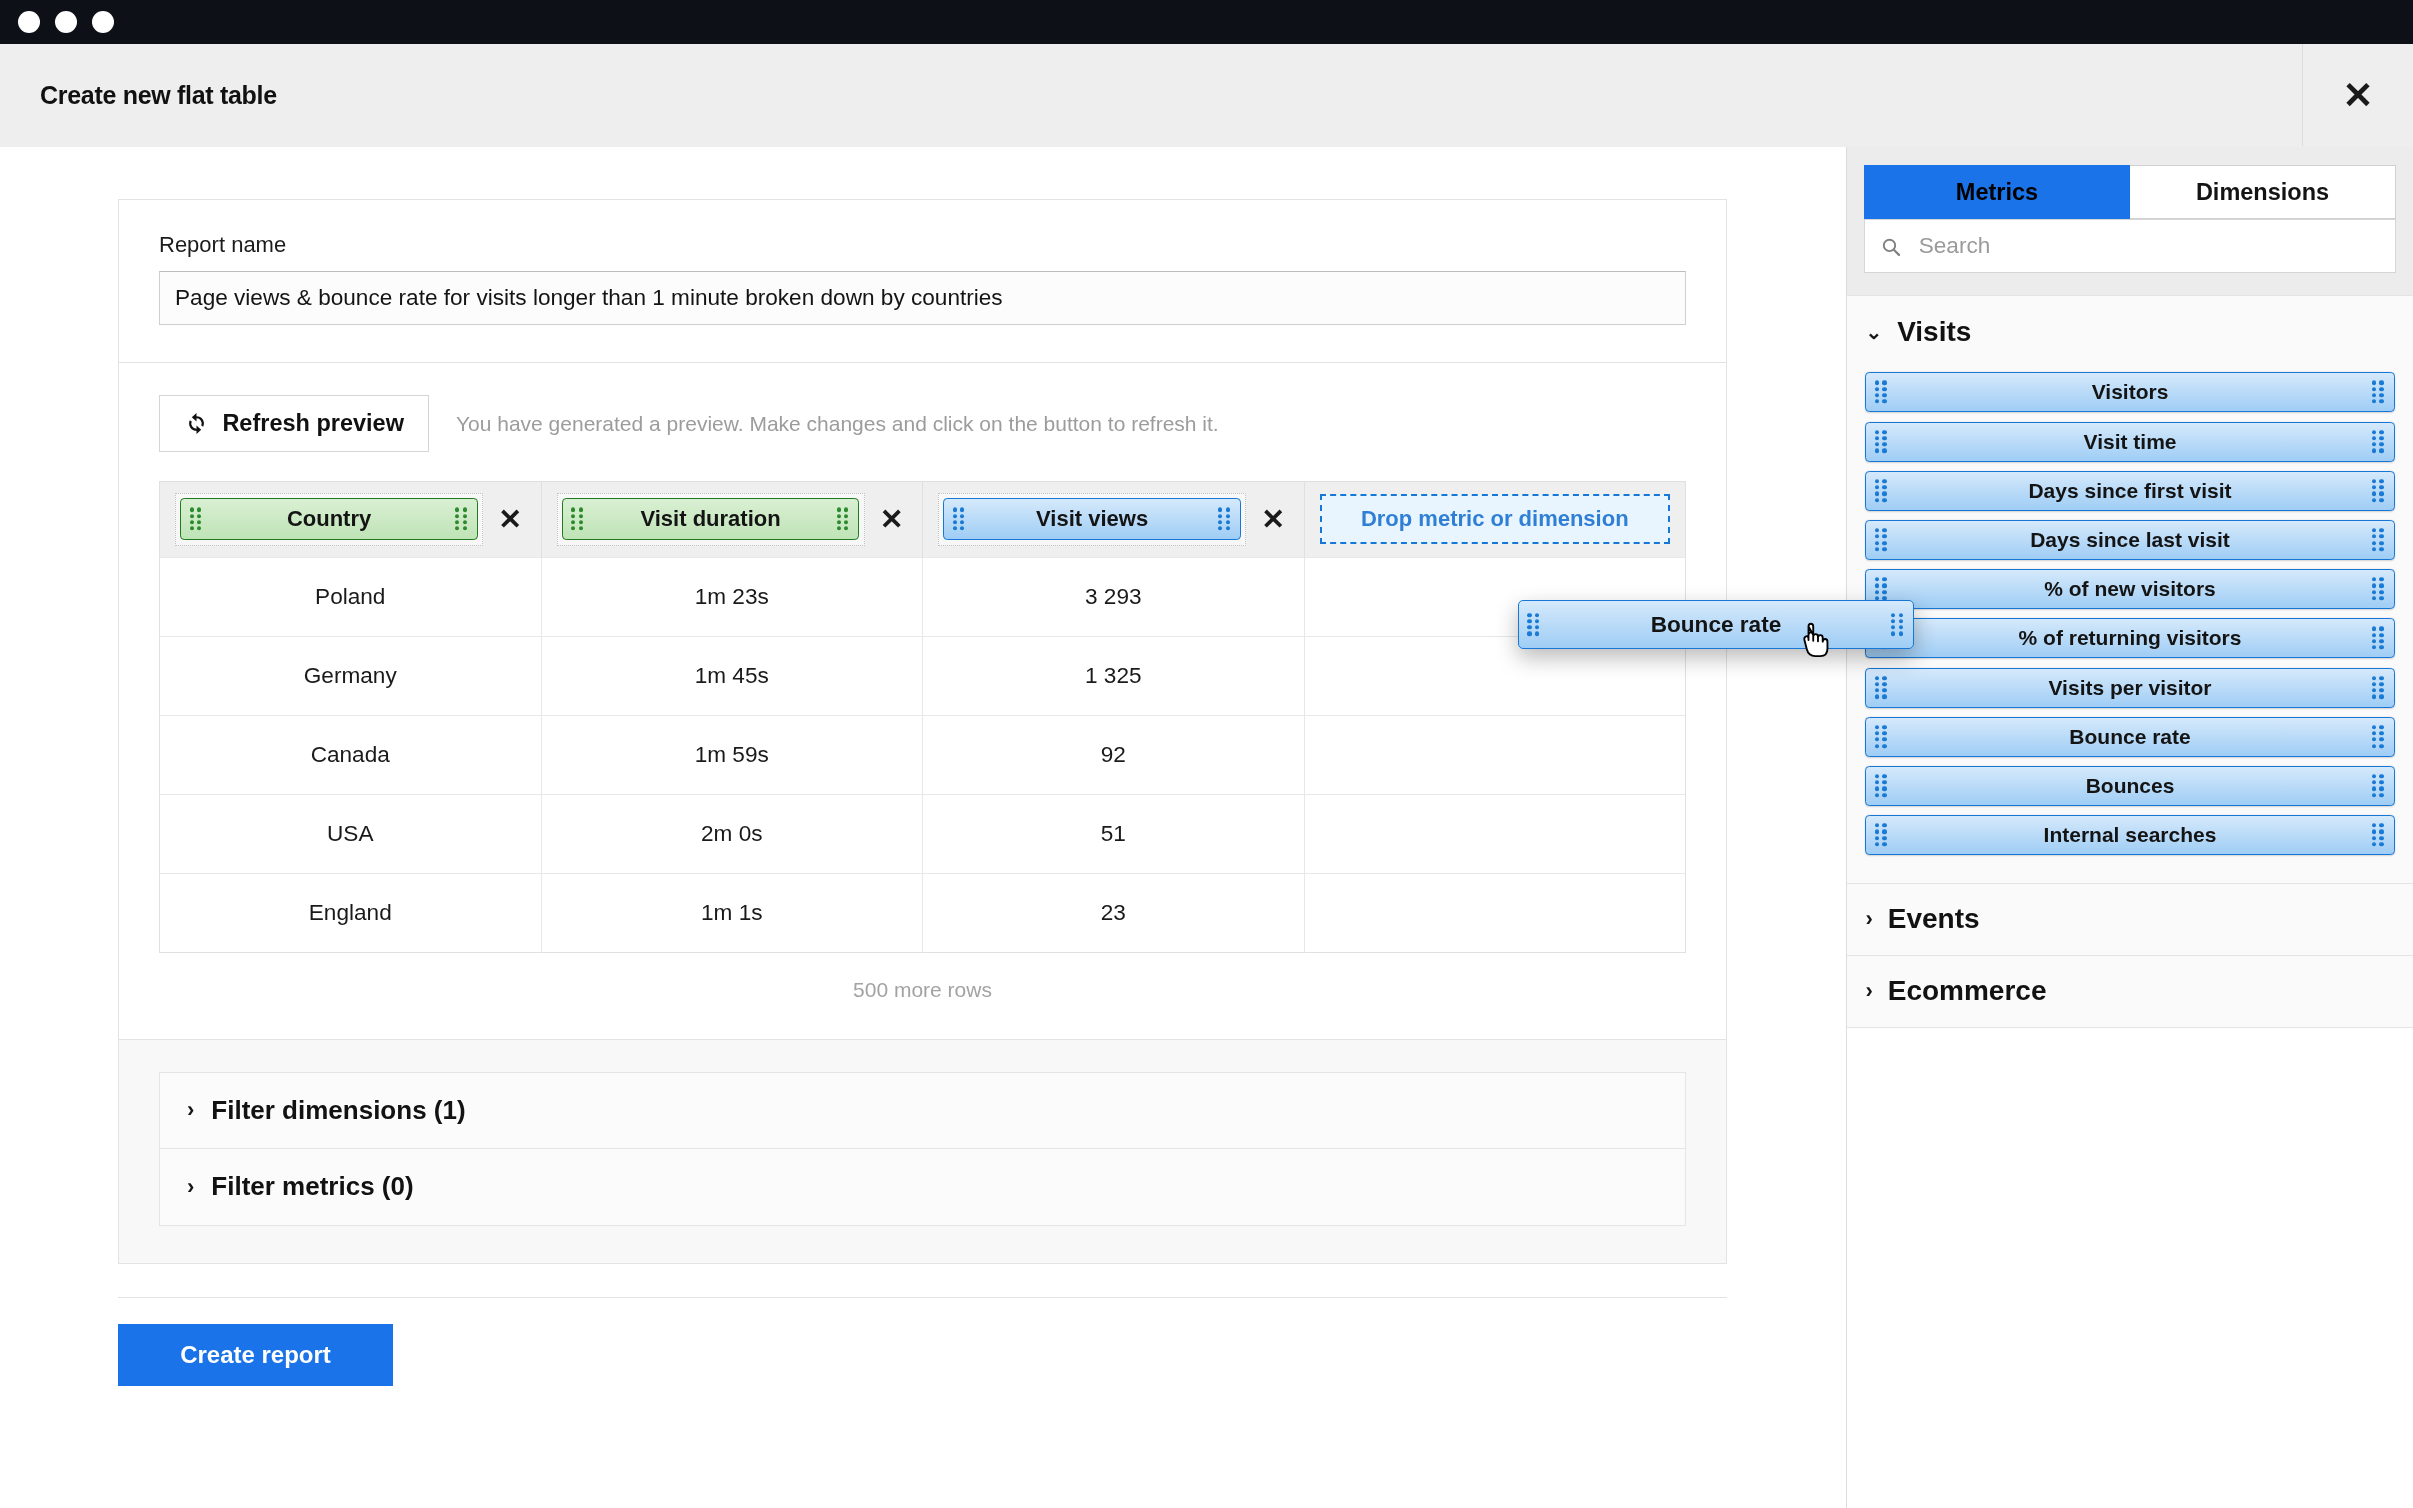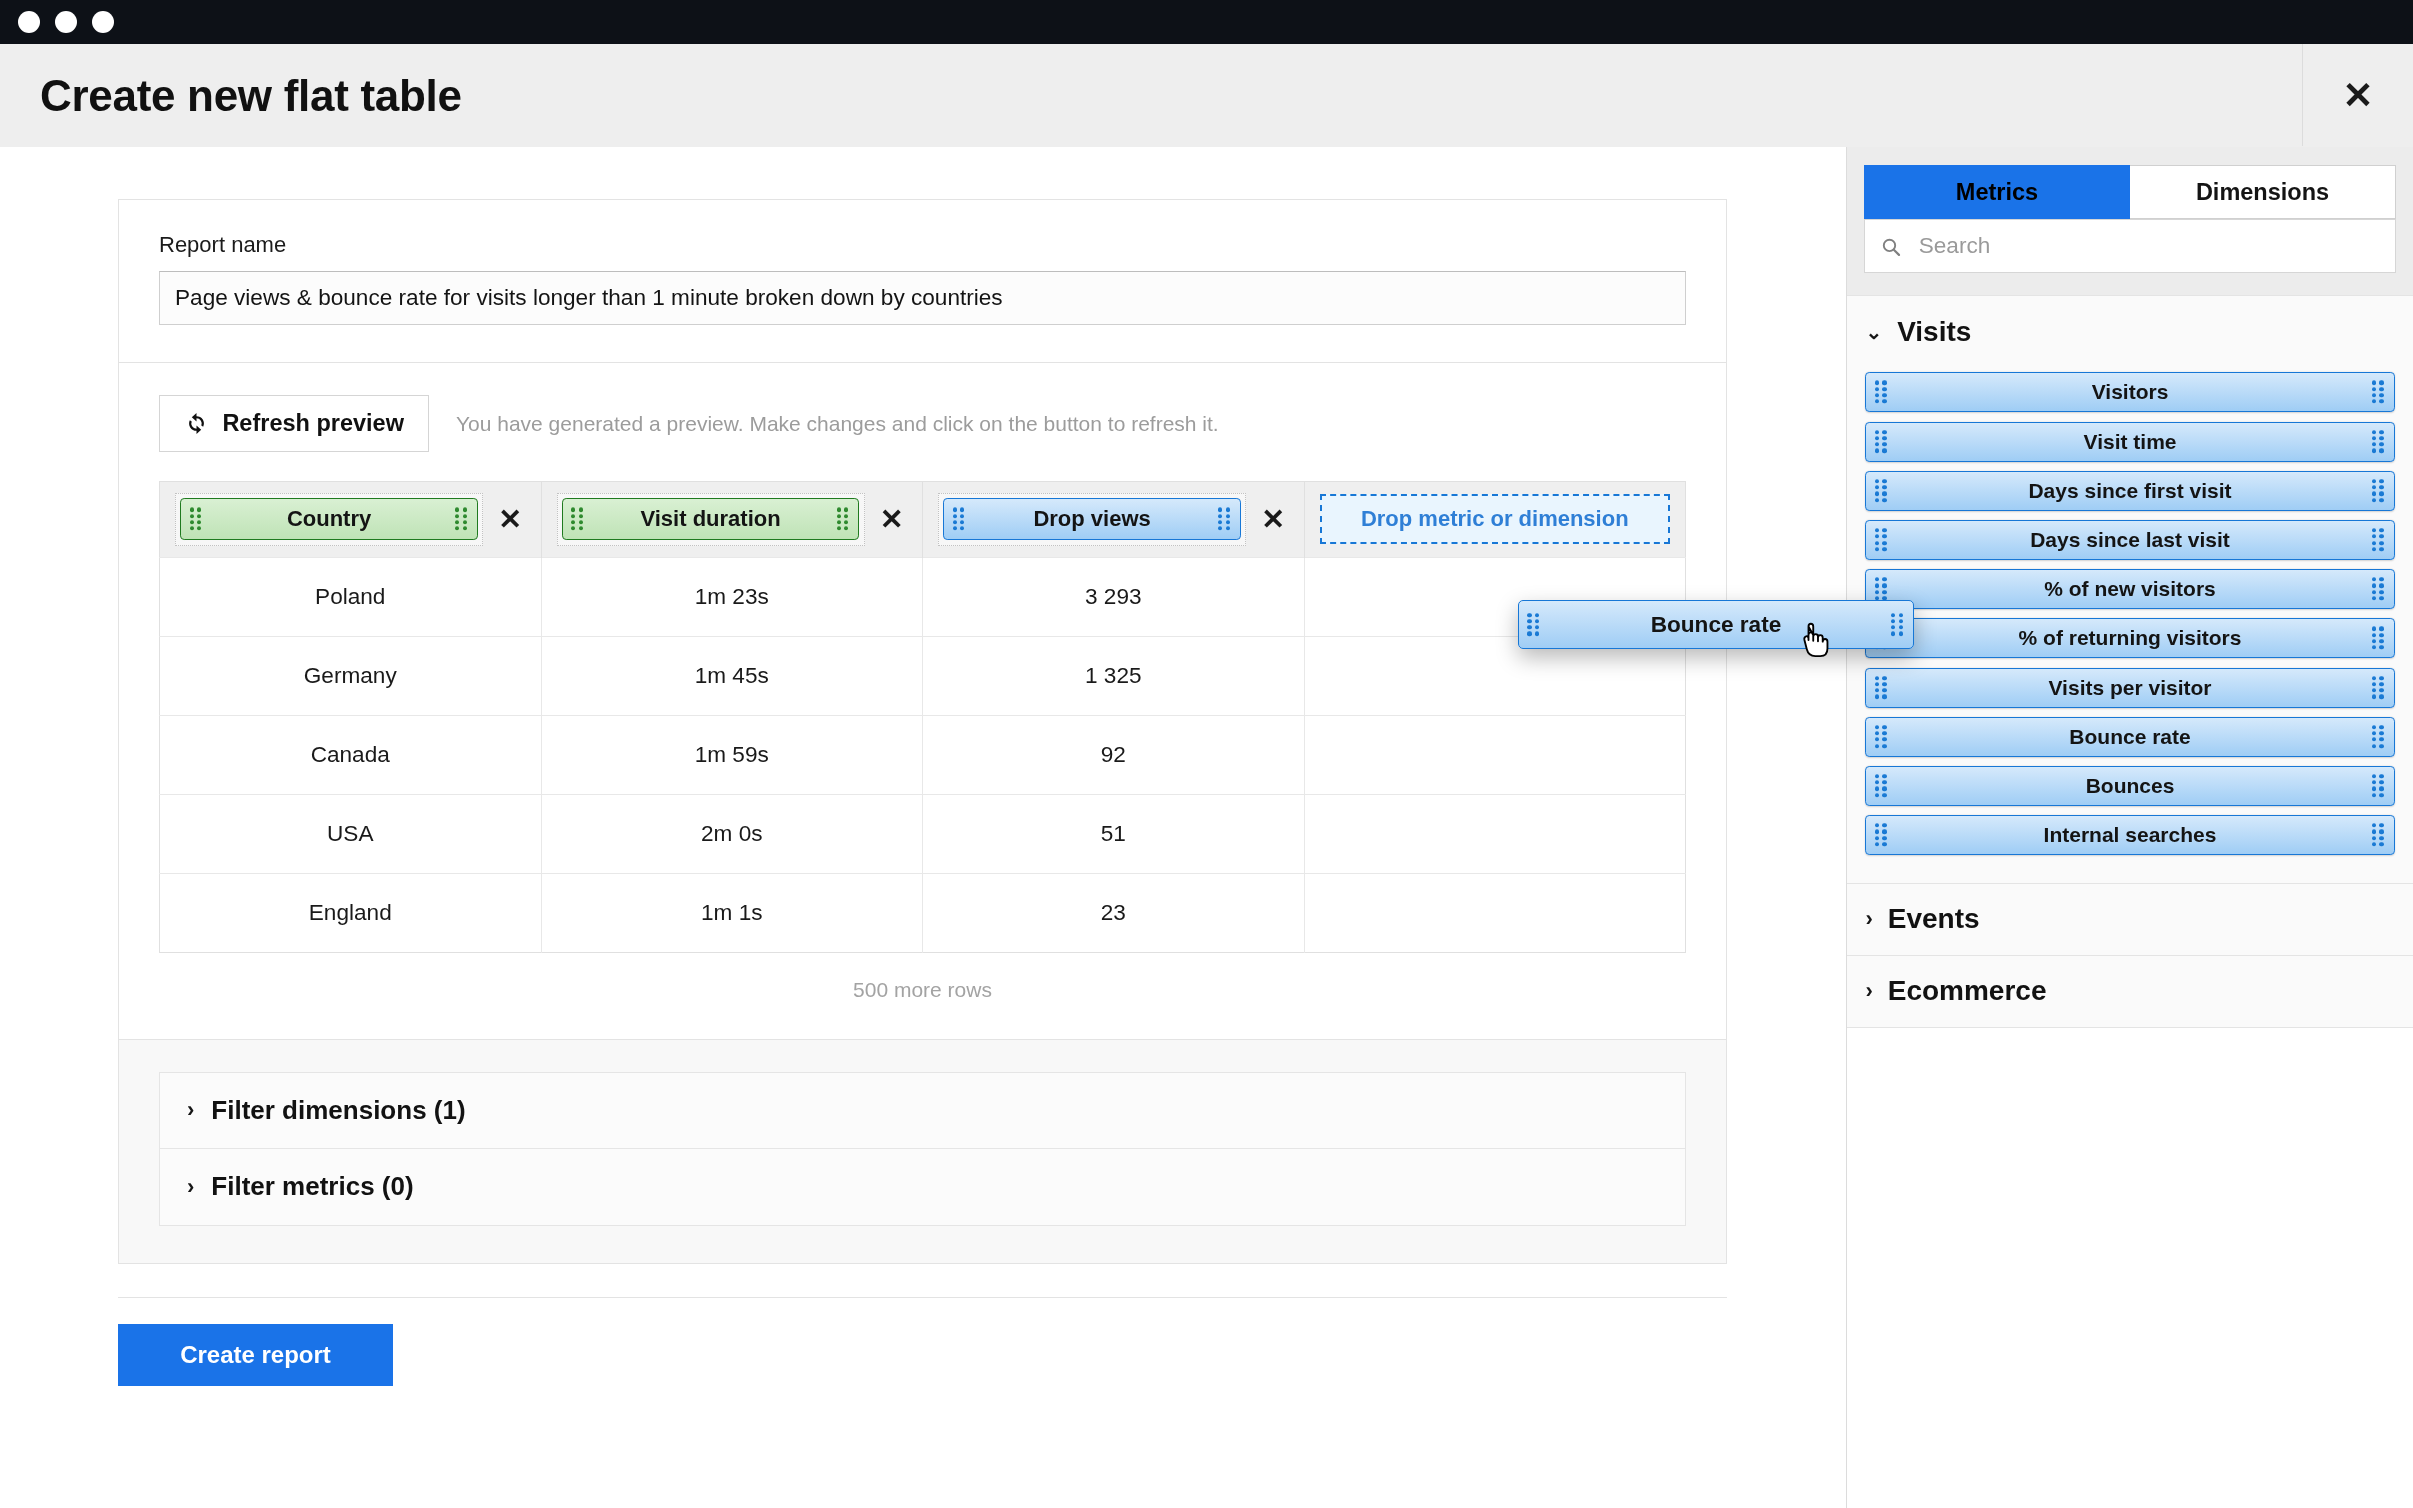--- a/index.html
+++ b/index.html
@@ -21,21 +21,21 @@
   .dot { width: 22px; height: 22px; border-radius: 50%; background: #ffffff; }
 
   
   #modal-header {
     position: absolute; left: 0; top: 44px; width: 2413px; height: 104px;
     background: #eeeeee;
     border-bottom: 1.7px solid #d8d8d8;
     display: flex; align-items: center;
   }
   #modal-title {
-    font-size: 44px; font-weight: bold; color: #111111;
+    font-size: 25px; font-weight: bold; color: #111111;
     padding-left: 40px; letter-spacing: -0.3px;
   }
   #close-btn {
     position: absolute; right: 0; top: 0; width: 111px; height: 102px;
     border-left: 1.7px solid #dcdcdc;
     display: flex; align-items: center; justify-content: center;
     cursor: pointer; background: transparent;
   }
   #close-btn .xglyph { font-size: 37px; color: #1a1a1a; font-weight: bold; line-height: 1; }
 
@@ -374,21 +374,21 @@
                         <span class="grip l">
                             <i></i>
                             <i></i>
                             <i></i>
                             <i></i>
                             <i></i>
                             <i></i>
                             <i></i>
                             <i></i>
                           </span>
-                        <span>Drop views</span>
+                        <span>Visit views</span>
                         <span class="grip r">
                             <i></i>
                             <i></i>
                             <i></i>
                             <i></i>
                             <i></i>
                             <i></i>
                             <i></i>
                             <i></i>
                           </span>

